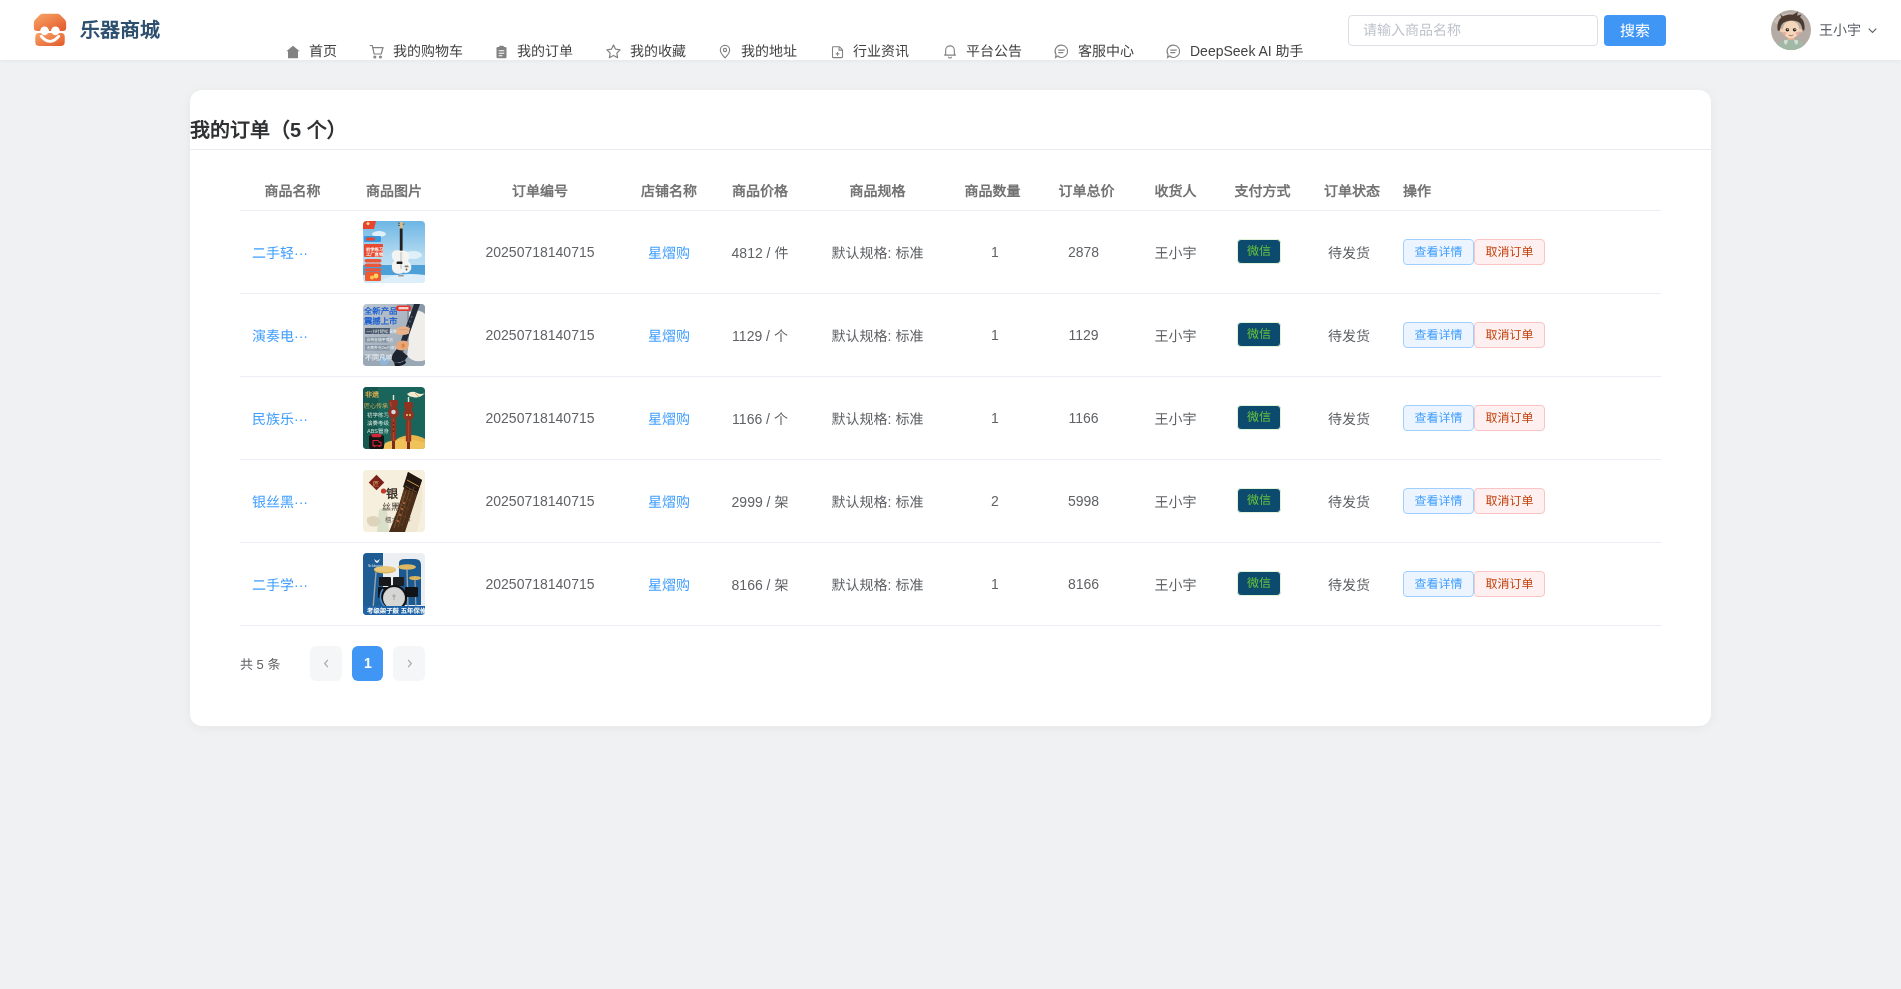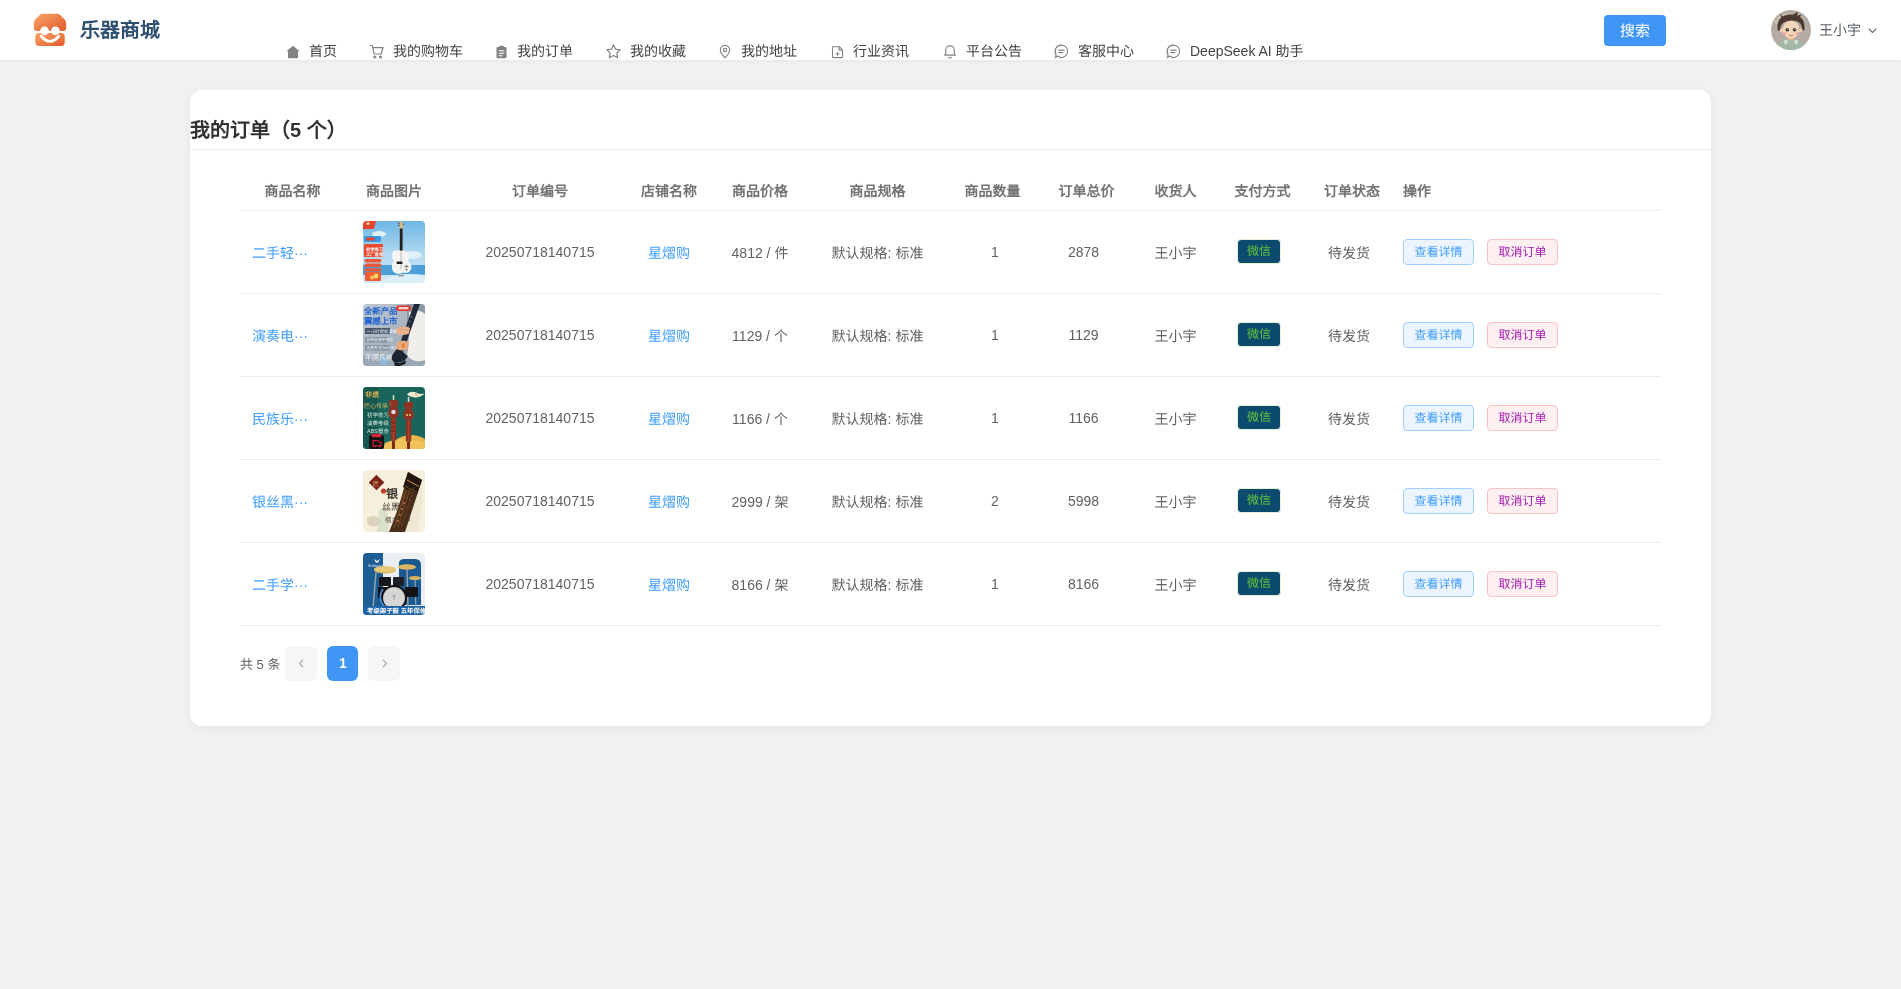--- a/index.html
+++ b/index.html
@@ -46,25 +46,25 @@
 a.lnk { color:#409eff; text-decoration:none; }
 .pimg { width:62px; height:62px; margin:0 auto; border-radius:4px; overflow:hidden; }
 .pimg svg { display:block; }
 .tag-wx { display:inline-block; width:44px; height:25px; line-height:23px;
   background:#0c4a6e; border:1px solid #e1f3d8; border-radius:4px; color:#67c23a;
   font-size:12px; text-align:center; }
 .btn-view { display:inline-block; width:71px; height:26px; line-height:24px;
   background:#ecf5ff; border:1px solid #a0cfff; border-radius:4px; color:#409eff;
   font-size:12px; text-align:center; }
 .btn-cancel { display:inline-block; width:71px; height:26px; line-height:24px;
-  background:#fef0f0; border:1px solid #fbc4c4; border-radius:4px; color:#a21caf;
-  font-size:12px; text-align:center; margin-left:13px; }
+  background:#fef0f0; border:1px solid #fbc4c4; border-radius:4px; color:#c2410c;
+  font-size:12px; text-align:center; }
 
 .pager { margin:20px 0 0 50px; display:flex; align-items:center; height:35px; }
-.pg-total { font-size:13px; color:#606266; margin-right:0; }
+.pg-total { font-size:13px; color:#606266; margin-right:25px; }
 .pg-btn { width:32px; height:35px; background:#f5f6f8; border-radius:6px;
   display:flex; align-items:center; justify-content:center; margin:0 5px; }
 .pg-cur { width:31px; height:35px; background:#3f96f5; border-radius:6px; color:#fff;
   font-size:14px; font-weight:bold; text-align:center; line-height:35px; margin:0 5px; }
 </style>
 </head>
 <body>
 <header class="topbar">
   <svg class="logo" viewBox="0 0 40 40">
     <defs>
@@ -144,20 +144,21 @@
   </div>
   <div class="nav-item" style="left:1165px">
     <svg width="17" height="17" viewBox="0 0 24 24" fill="none" stroke="#828282" stroke-width="1.6">
         <path d="M12 3 A8.7 8.7 0 1 1 6.5 18.4 L3.6 20.4 L4.3 16.4 A8.7 8.7 0 0 1 12 3 Z"></path>
         <line x1="8" y1="10" x2="16" y2="10" stroke-linecap="round"></line>
         <line x1="8" y1="13.5" x2="14" y2="13.5" stroke-linecap="round"></line>
       </svg>
     <span>DeepSeek AI 助手</span>
   </div>
 
+  <div class="search-input">请输入商品名称</div>
   <div class="search-btn">搜索</div>
   <div class="avatar"><svg viewBox="0 0 40 40" width="40" height="40">
     <rect width="40" height="40" fill="#b4aba4"></rect>
     <path d="M2 12 Q10 2 22 3 L10 16 Z" fill="#c3bbb4"></path>
     <rect x="17" y="25" width="6" height="7" fill="#e8b695"></rect>
     <ellipse cx="20" cy="19.5" rx="8.3" ry="8.8" fill="#f4d6ba"></ellipse>
     <circle cx="10.8" cy="20.5" r="1.9" fill="#f0cdb0"></circle>
     <circle cx="29.2" cy="20.5" r="1.9" fill="#f0cdb0"></circle>
     <path d="M6.5 19 C5.5 8 13 4.5 20 4.5 C27 4.5 34.5 8 33.5 19 C33.4 21 31.9 21 31.4 19.5 C30.8 14.8 29 12.3 25.8 11.2 C21 9.6 15 10.4 12.2 13 C10 15 9.4 17.3 9 19.5 C8.6 21.5 6.8 21.5 6.5 19 Z" fill="#4c3a30"></path>
     <path d="M22 4.8 L27 1.5 L26 5.8 L30.5 4.5 L28.5 8 Z" fill="#4c3a30"></path>

